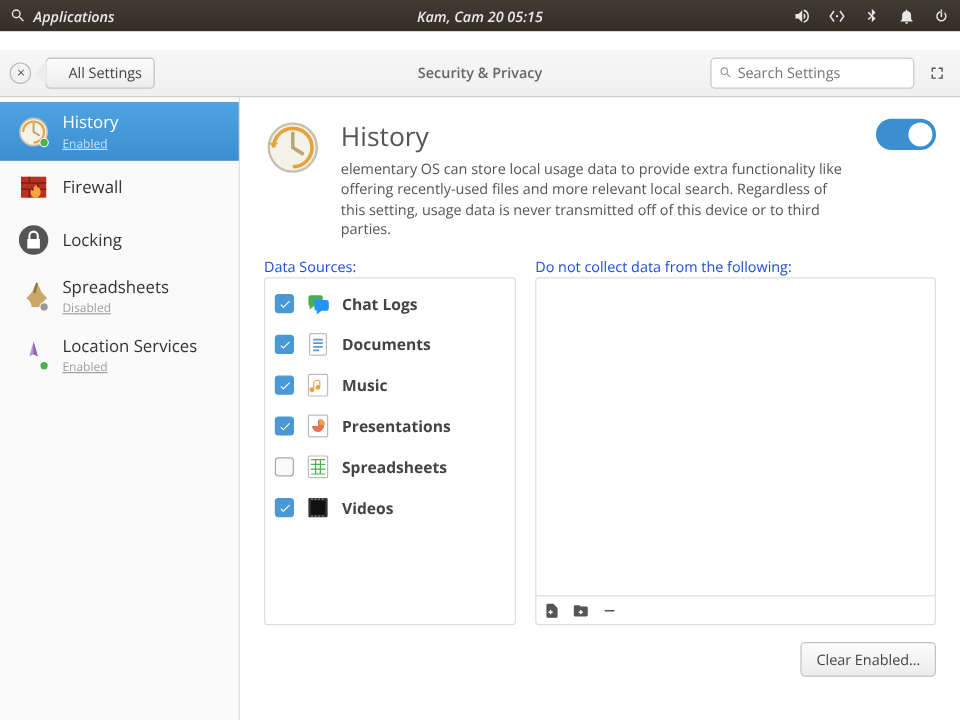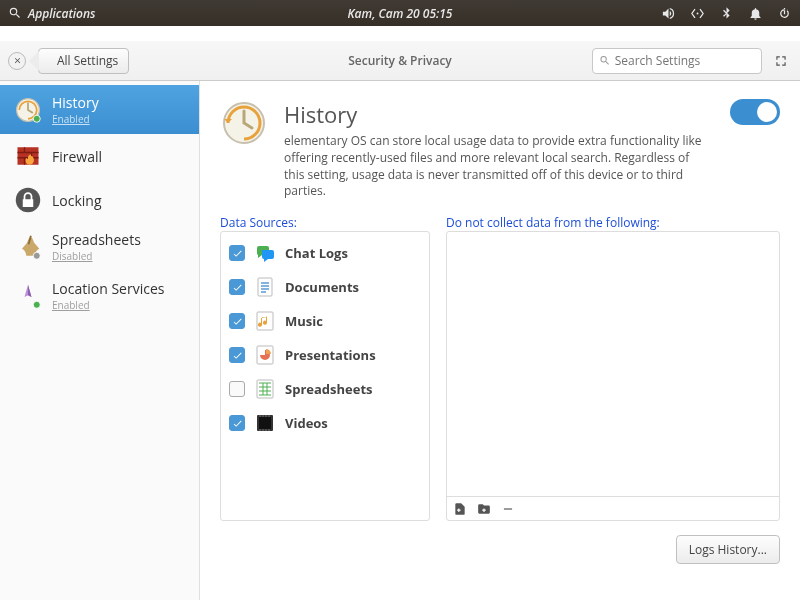--- a/index.html
+++ b/index.html
@@ -312,16 +312,16 @@
               </svg>
             <svg viewBox="0 0 24 24">
                 <path d="M19 13H5v-2h14v2z"></path>
               </svg>
           </div>
         </div>
       </div>
     </div>
 
     <div class="footer">
-      <button class="btn">Logs History...</button>
+      <button class="btn">Clear Enabled...</button>
     </div>
   </div>
 </div>
 
 </body></html>

